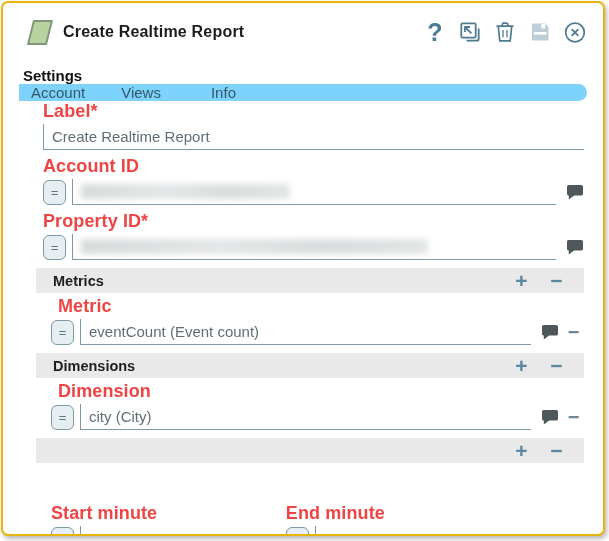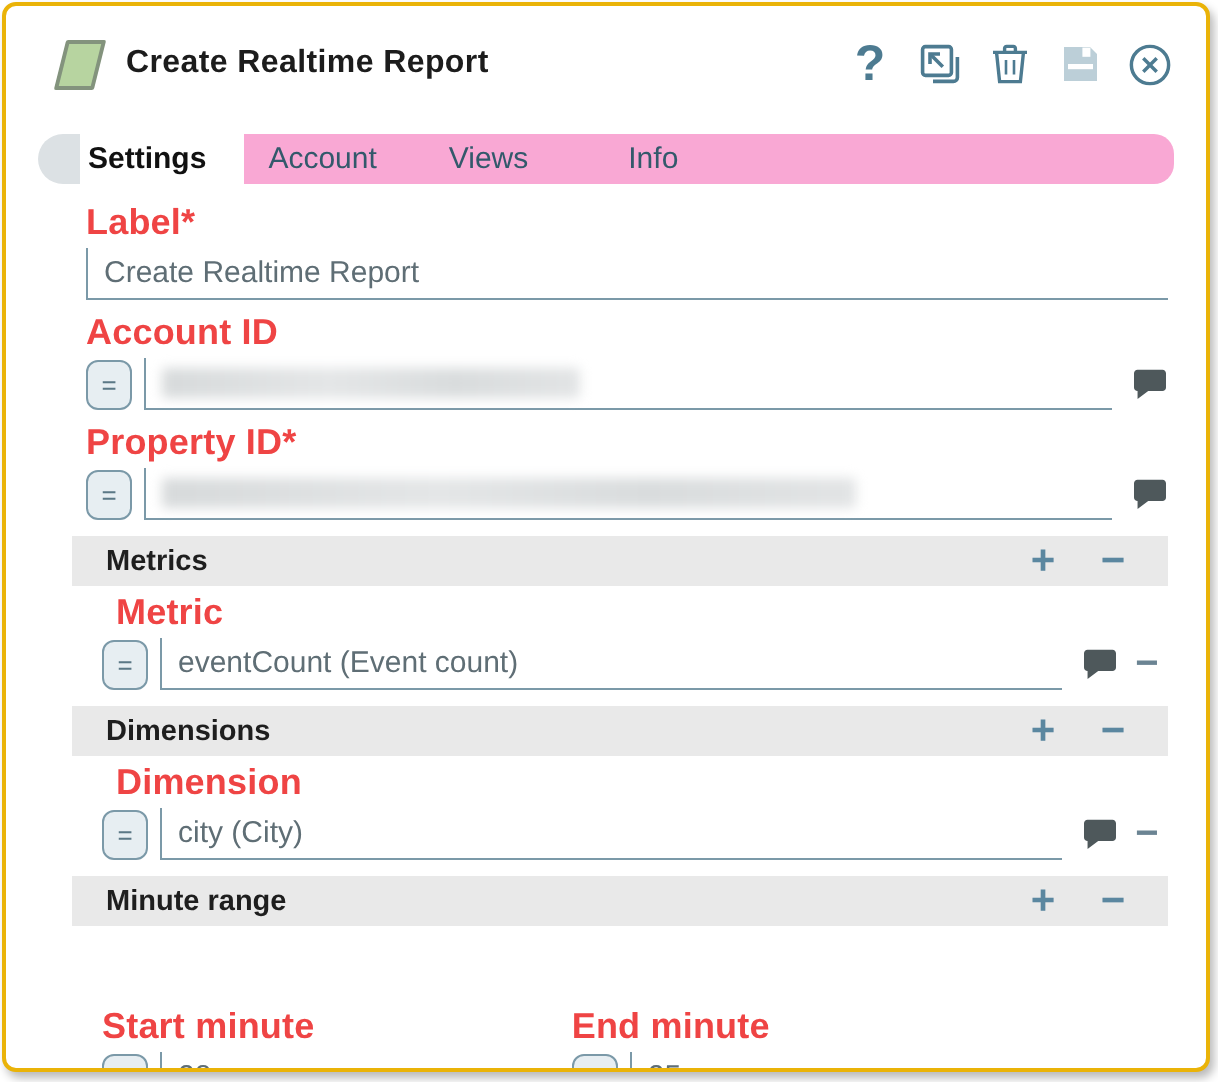--- a/index.html
+++ b/index.html
@@ -19,25 +19,25 @@
     width: 20px; height: 25px; margin-right: 13px; flex: none;
     background: #b7d4a0; border: 2px solid #83937d; border-radius: 1px;
     transform: skewX(-14deg);
   }
   .title { font-size: 16px; font-weight: bold; color: #1c1c1c; letter-spacing: .2px; }
   .hicons { margin-left: auto; display: flex; align-items: center; gap: 11px; }
   .hicon { width: 24px; height: 24px; display: flex; align-items: center; justify-content: center; cursor: pointer; }
   .help-glyph { font-size: 25px; font-weight: bold; color: #4d7b91; line-height: 1; }
 
   
-  .tabbar { display: flex; align-items: stretch; height: 25px; margin: 8px 16px 9px 16px; font-size: 15px; }
+  .tabbar { display: flex; align-items: stretch; height: 25px; margin: 8px 16px 9px 16px; font-size: 15px; flex-direction: column; }
   .tab-cap { width: 21px; background: #dce1e4; border-radius: 13px 0 0 13px; }
   .tab { display: flex; align-items: center; cursor: pointer; }
   .tab.active { background: #fff; padding: 0 19px 0 4px; font-weight: bold; color: #111; }
-  .tab-rest { flex: 1; display: flex; align-items: center; background: #f9a8d4; border-radius: 0 10px 10px 0; }
+  .tab-rest { flex: 1; display: flex; align-items: center; background: #7dd3fc; border-radius: 0 10px 10px 0; }
   .tab.plain { color: #33596b; padding: 0 12px; }
   .tab.plain.t-account { margin-left: 0; }
   .tab.plain.t-views  { margin-left: 12px; }
   .tab.plain.t-info   { margin-left: 26px; }
 
   
   .content { padding: 0 19px 0 33px; }
   .flabel { font-size: 18px; font-weight: bold; color: #ef4444; margin: 0 0 2px 7px; letter-spacing: .1px; }
   .fieldrow { display: flex; align-items: stretch; height: 26px; margin-bottom: 6px; }
   .indent { margin-left: 7px; }
@@ -224,21 +224,20 @@
             <svg class="bubble" width="18" height="16" viewBox="0 0 20 18">
               <path d="M3 1 H17 C18.1 1 19 1.9 19 3 V11 C19 12.1 18.1 13 17 13 H9 L3 17.5 V13 C1.9 13 1 12.1 1 11 V3 C1 1.9 1.9 1 3 1 Z" fill="#4e585b"></path>
             </svg>
             <span class="row-minus">−</span>
           </div>
         </div>
       </div>
 
       <div class="section">
         <div class="sec-head">
-          <span class="sec-title">Minute range</span>
           <span class="sec-btn first">+</span>
           <span class="sec-btn">−</span>
         </div>
         <div class="sec-body">
           <div class="mr-row">
             <div class="mr-col">
               <div class="flabel" style="margin-left:0">Start minute</div>
               <div class="fieldrow">
                 <div class="eq-btn">
                   <span>=</span>

